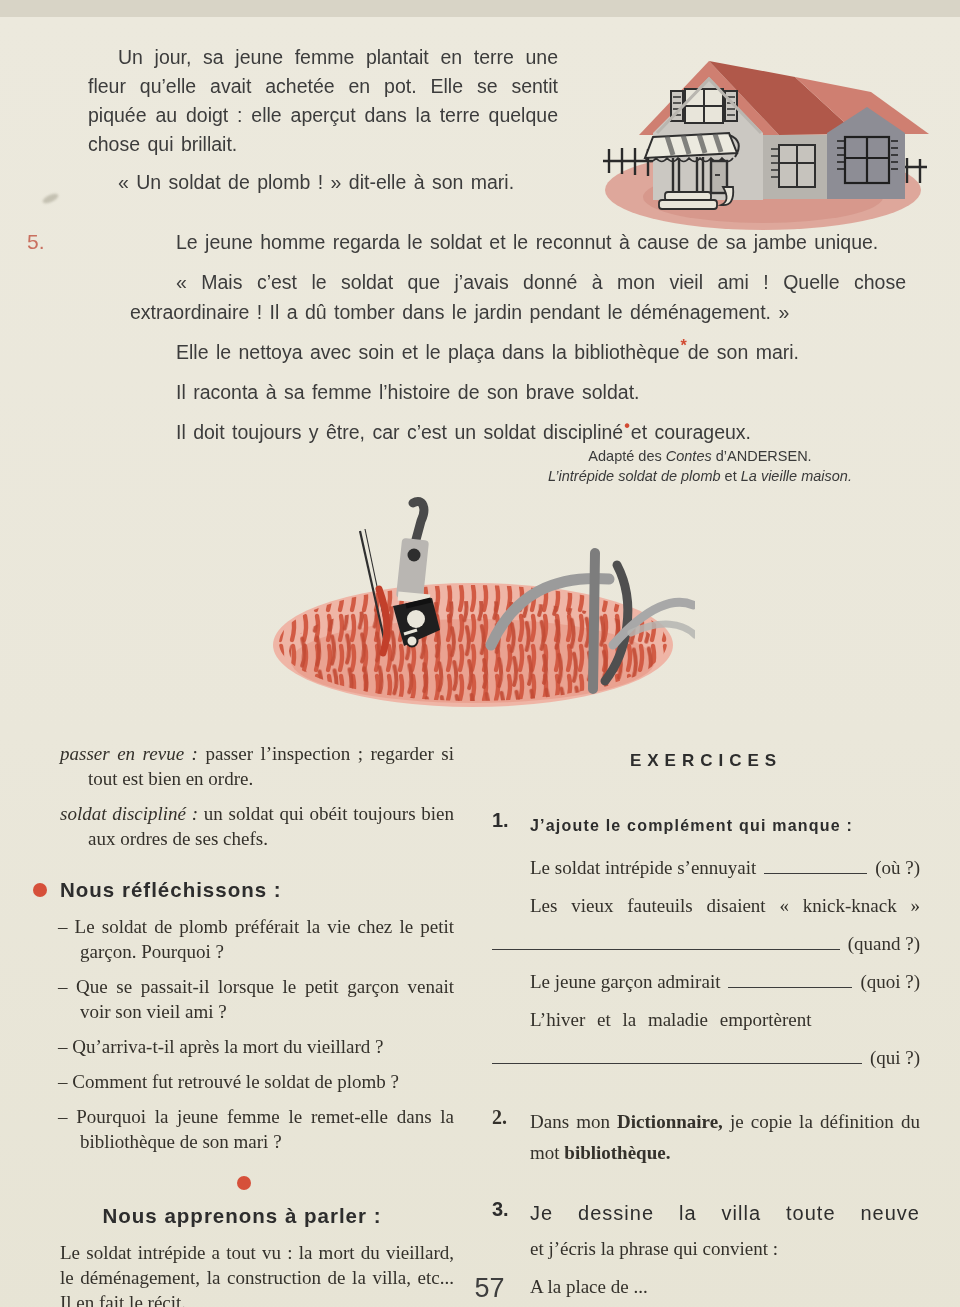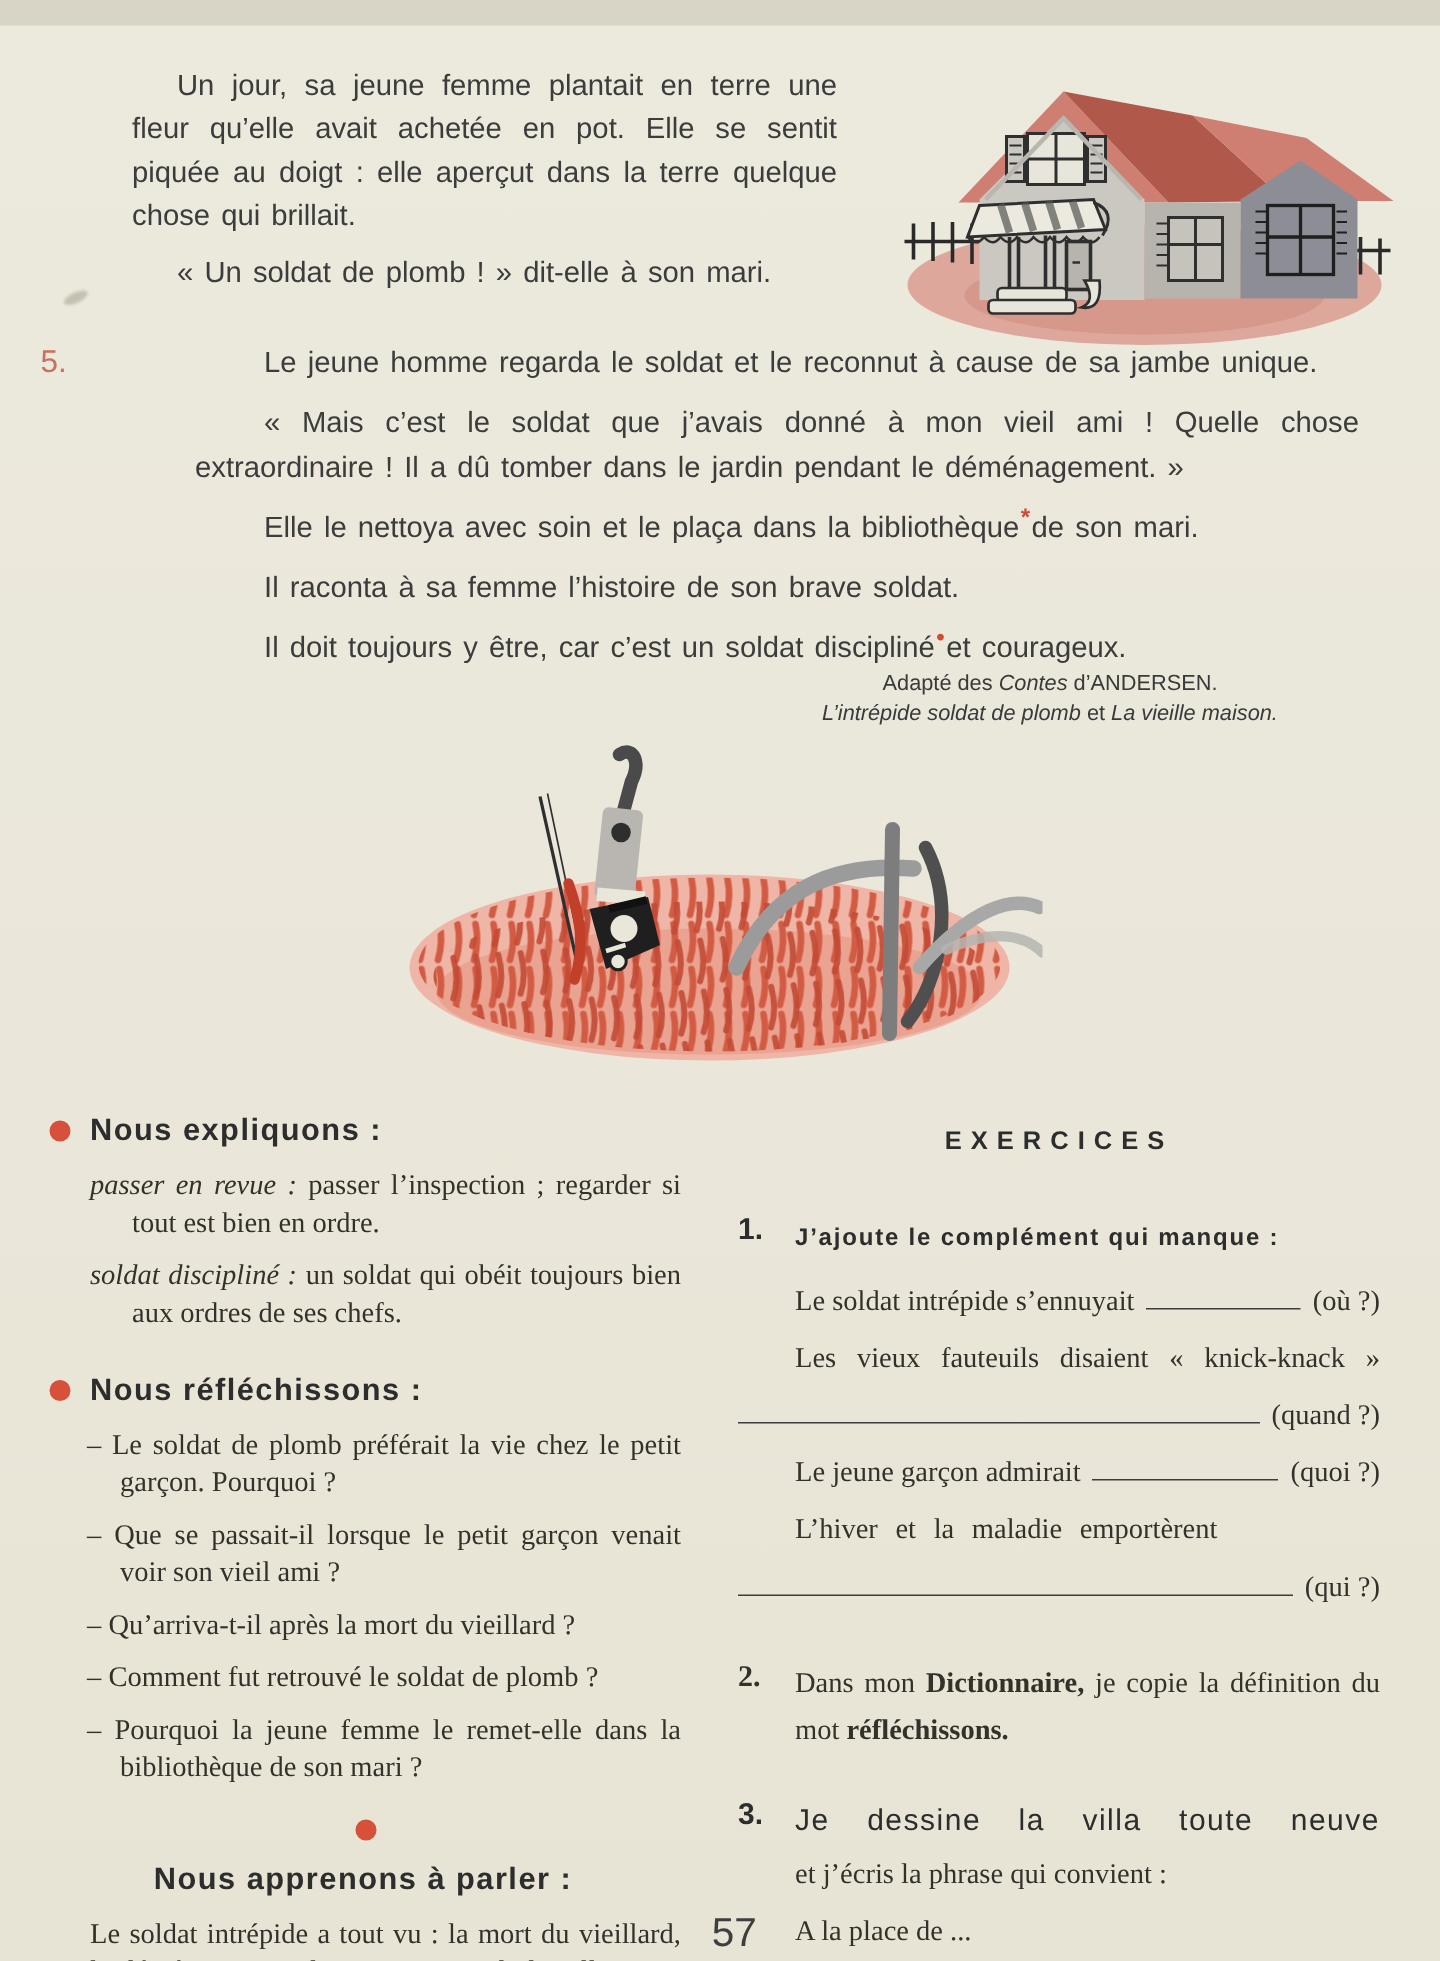--- a/index.html
+++ b/index.html
@@ -206,24 +206,20 @@
       <polygon points="130,113 169,105 177,137 141,153" fill="#1f1f1f"></polygon>
       <circle cx="153" cy="126" r="9" fill="#e9e6da"></circle>
       <path d="M143 113 L168 107" stroke="#111" stroke-width="5"></path>
       <path d="M141 141 L154 137" stroke="#e9e6da" stroke-width="3"></path>
       <circle cx="149" cy="148" r="5.5" fill="#e9e6da" stroke="#1f1f1f" stroke-width="2"></circle>
     </g>
   </svg>
 
   <div class="leftcol">
 
-    <div class="sec-head">
-      <span class="bullet"></span>
-      <span>Nous expliquons :</span>
-    </div>
     <p class="def"><span class="term">passer en revue :</span><span> passer l’inspection ; regarder si tout est bien en ordre.</span></p>
     <p class="def"><span class="term">soldat discipliné :</span><span> un soldat qui obéit toujours bien aux ordres de ses chefs.</span></p>
 
     <div class="sec-head mt1">
       <span class="bullet"></span>
       <span>Nous réfléchissons :</span>
     </div>
     <div>
       <p class="q-item"><span>–</span> <span>Le soldat de plomb préférait la vie chez le petit garçon. Pourquoi ?</span></p>
       <p class="q-item"><span>–</span> <span>Que se passait-il lorsque le petit garçon venait voir son vieil ami ?</span></p>
@@ -264,21 +260,21 @@
       <span class="hint">(quoi ?)</span>
     </div>
     <div class="fill-block indent wide">L’hiver et la maladie emportèrent</div>
     <div class="fill-row">
       <span class="blank lead"></span>
       <span class="hint">(qui ?)</span>
     </div>
 
     <div class="ex ex2">
       <span class="ex-num serif">2.</span>
-      <div class="ex2-text"><span>Dans mon </span><span class="b">Dictionnaire,</span><span> je copie la définition du mot </span><span class="b">réfléchissons.</span></div>
+      <div class="ex2-text"><span>Dans mon </span><span class="b">Dictionnaire,</span><span> je copie la définition du mot </span><span class="b">bibliothèque.</span></div>
     </div>
 
     <div class="ex ex3">
       <span class="ex-num sans">3.</span>
       <div>
         <div class="ex3-head">Je dessine la villa toute neuve</div>
         <div class="line2">et j’écris la phrase qui convient :</div>
         <div class="line3">A la place de ...</div>
       </div>
     </div>

